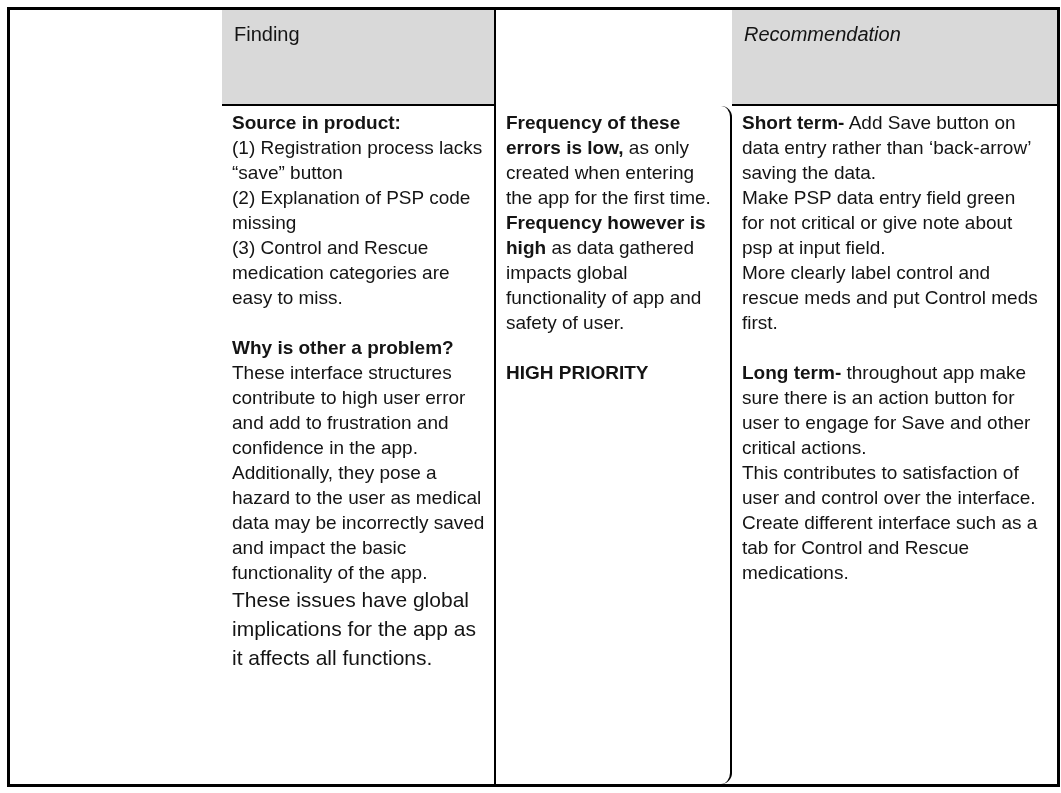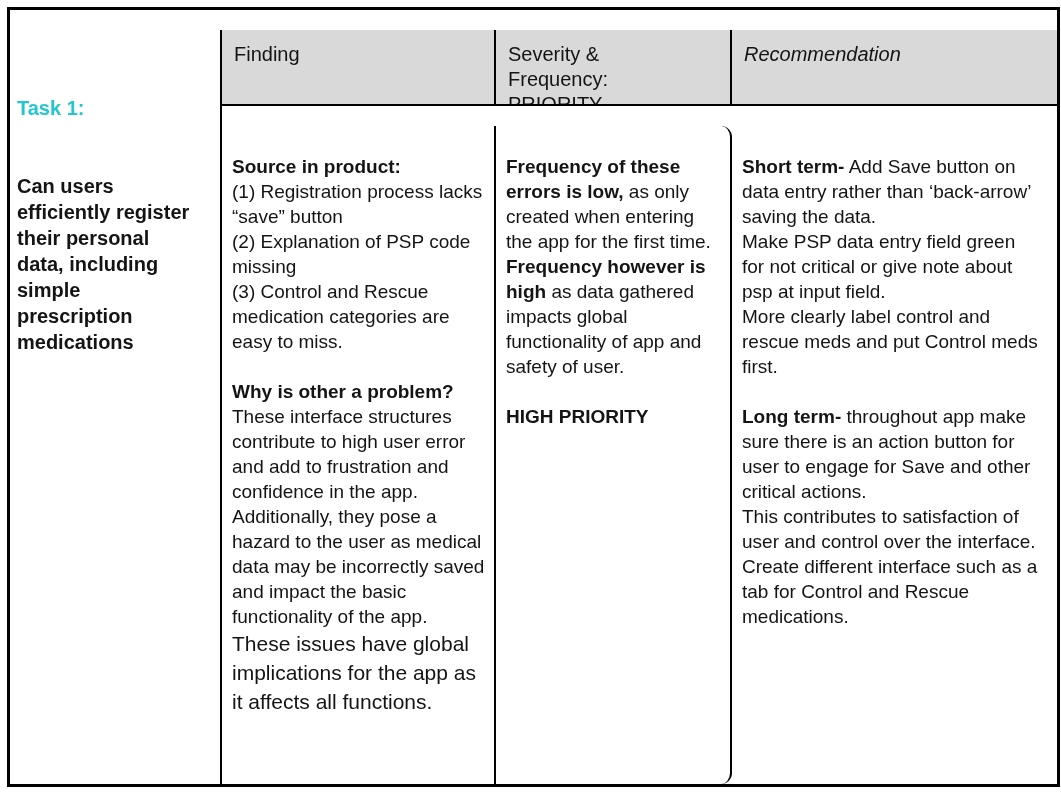--- a/index.html
+++ b/index.html
@@ -22,21 +22,20 @@
     border: 3px solid var(--border, #000000);
     display: grid;
     grid-template-columns: 212px 274px 236px 325px;
     grid-template-rows: 96px 1fr;
     background: #ffffff;
   }
   .cell {
     box-sizing: border-box;
     overflow: hidden;
     white-space: pre-wrap;
-    margin-top: 20px;
   }
   .task-cell {
     grid-column: 1;
     grid-row: 1 / 3;
     padding: 13px 26px 0 7px;
     border-right: 2px solid var(--border, #000000);
     font-size: 20px;
     line-height: 26px;
   }
   .task-label {
@@ -55,45 +54,38 @@
     padding: 12px 10px 0 12px;
     font-size: 20px;
     line-height: 25px;
     font-weight: 400;
   }
   .hdr-col2 { grid-column: 2; border-right: 2px solid var(--border, #000000); }
   .hdr-col3 { grid-column: 3; border-right: 2px solid var(--border, #000000); }
   .hdr-col4 { grid-column: 4; font-style: italic; }
   .body-cell {
     grid-row: 2;
-    padding: 28px 8px 0 10px;
+    padding: 4px 8px 0 10px;
     font-size: 19px;
     line-height: 25px;
   }
   .body-col2 { grid-column: 2; border-right: 2px solid var(--border, #000000); padding-right: 9px; }
   .body-col3 { grid-column: 3; border-right: 2px solid var(--border, #000000); padding-right: 5px; border-radius: 11px; }
   .body-col4 { grid-column: 4; padding-right: 16px; border-radius: 10px; }
   .b { font-weight: 700; }
   .em-size { font-size: 21px; line-height: 29px; }
 </style>
 </head>
 <body>
 
 <div class="page">
   <div class="eval-table">
 
-    <div class="cell task-cell">
-      <span class="task-label">Task 1:</span>
-      <span class="task-question">Can users efficiently register their personal data, including simple prescription medications</span>
-    </div>
 
     <div class="cell header-cell hdr-col2">Finding</div>
-    <div class="cell header-cell hdr-col3">Severity &amp;
-Frequency:
-PRIORITY</div>
     <div class="cell header-cell hdr-col4">Recommendation</div>
 
     <div class="cell body-cell body-col2"><span class="b">Source in product:</span><span>
 (1) Registration process lacks “save” button
 (2) Explanation of PSP code missing
 (3) Control and Rescue medication categories are easy to miss.
 
 </span><span class="b">Why is other a problem?</span><span>
 These interface structures contribute to high user error and add to frustration and confidence in the app. Additionally, they pose a hazard to the user as medical data may be incorrectly saved and impact the basic functionality of the app.
 </span><span class="em-size">These issues have global implications for the app as it affects all functions.</span></div>

